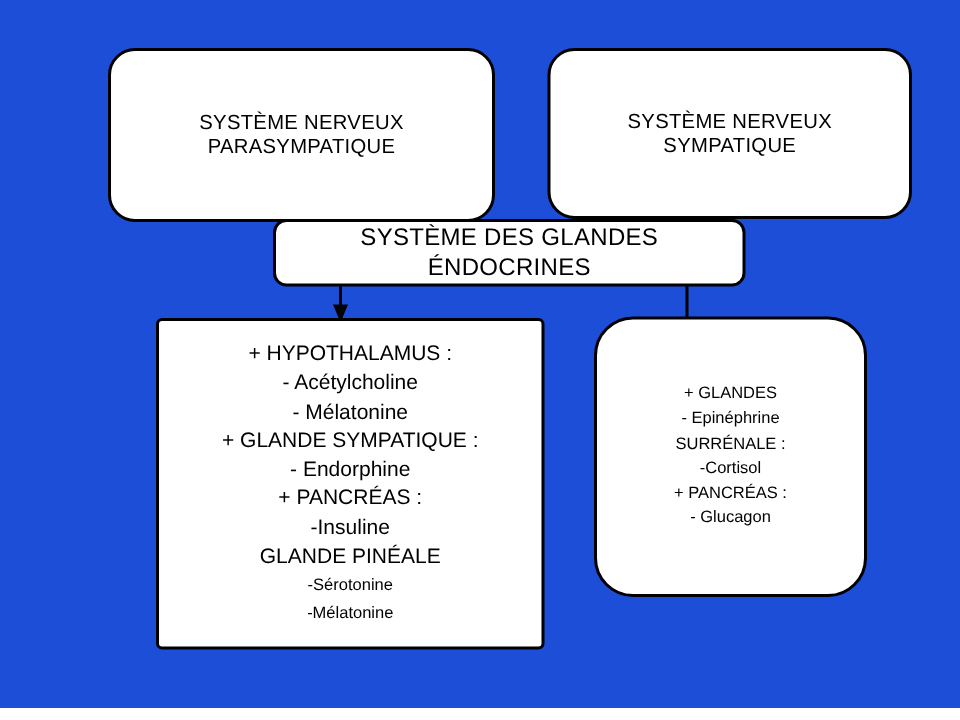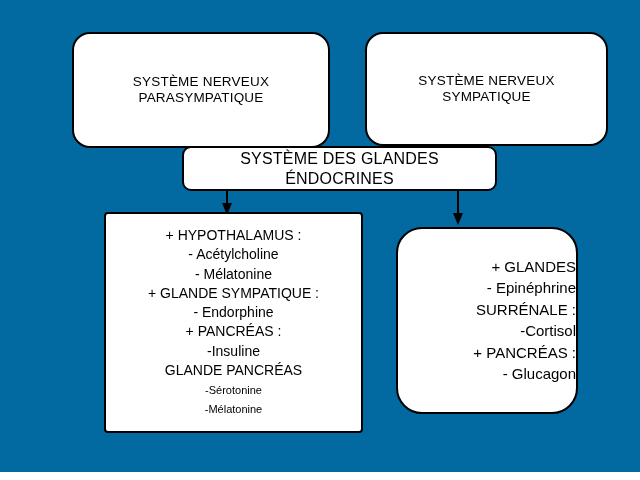--- a/index.html
+++ b/index.html
@@ -11,21 +11,21 @@
     width: 640px;
     height: 480px;
     font-family: "Liberation Sans", sans-serif;
     color: #000000;
     overflow: hidden;
   }
   #diagram {
     position: relative;
     width: 640px;
     height: 472px;
-    background: #0369a1;
+    background: #1d4ed8;
   }
   .node {
     position: absolute;
     box-sizing: border-box;
     background: #ffffff;
     border: 2.5px solid #000000;
     display: flex;
     flex-direction: column;
     align-items: center;
     justify-content: center;
@@ -83,26 +83,25 @@
   }
   #node-parasympathetic-glands .line { margin: 1.1px 0; }
   #node-parasympathetic-glands .line.small {
     font-size: 11px;
     margin-top: 4px;
   }
 
   
   #node-sympathetic-glands {
     left: 396px;
-    top: 227px;
+    top: 211px;
     width: 182px;
     height: 187px;
     border-radius: 26px;
-    font-size: 15px;
-    align-items: flex-end;
+    font-size: 11px;
   }
   #node-sympathetic-glands .line { margin: 1.6px 0; }
 
   
   .connector {
     position: absolute;
     overflow: visible;
   }
   .connector line {
     stroke: #000000;
@@ -153,21 +152,21 @@
   </div>
 
   <div class="node" id="node-parasympathetic-glands">
     <span class="line">+ HYPOTHALAMUS :</span>
     <span class="line">- Acétylcholine</span>
     <span class="line">- Mélatonine</span>
     <span class="line">+ GLANDE SYMPATIQUE :</span>
     <span class="line">- Endorphine</span>
     <span class="line">+ PANCRÉAS :</span>
     <span class="line">-Insuline</span>
-    <span class="line">GLANDE PANCRÉAS</span>
+    <span class="line">GLANDE PINÉALE</span>
     <span class="line small">-Sérotonine</span>
     <span class="line small">-Mélatonine</span>
   </div>
 
   <div class="node" id="node-sympathetic-glands">
     <span class="line">+ GLANDES</span>
     <span class="line">- Epinéphrine</span>
     <span class="line">SURRÉNALE :</span>
     <span class="line">-Cortisol</span>
     <span class="line">+ PANCRÉAS :</span>

